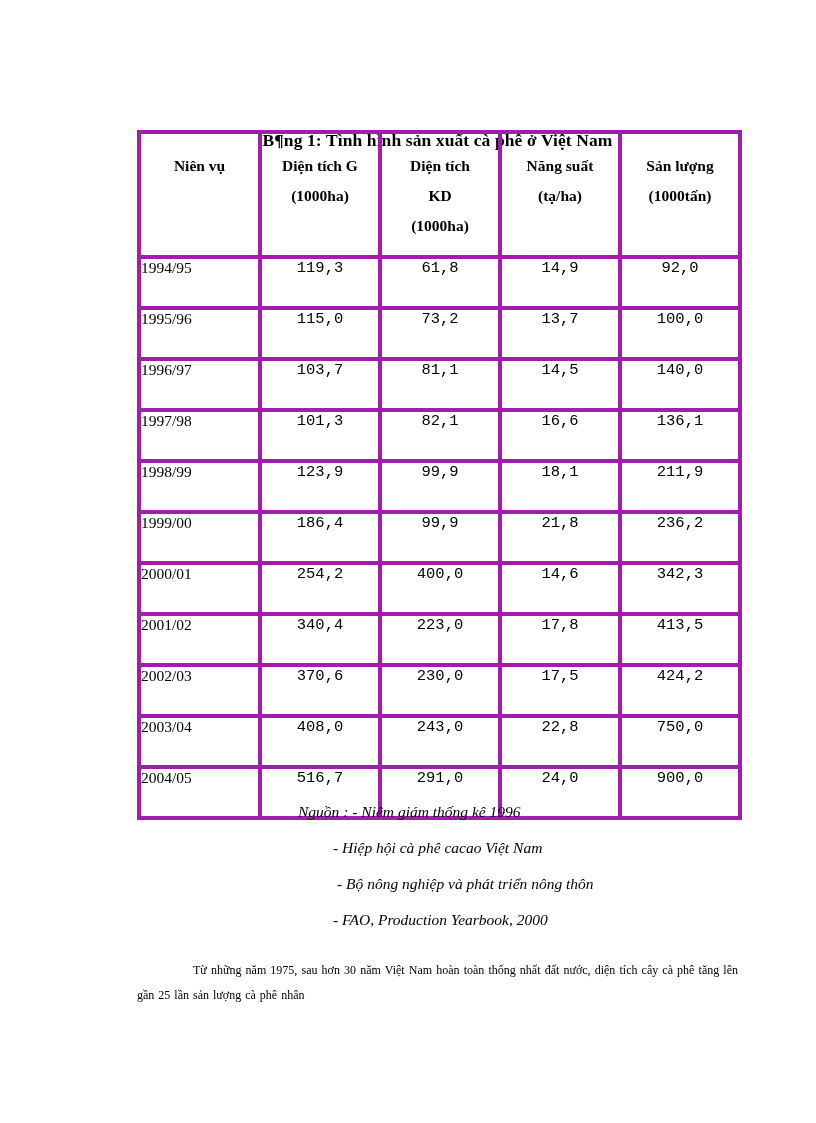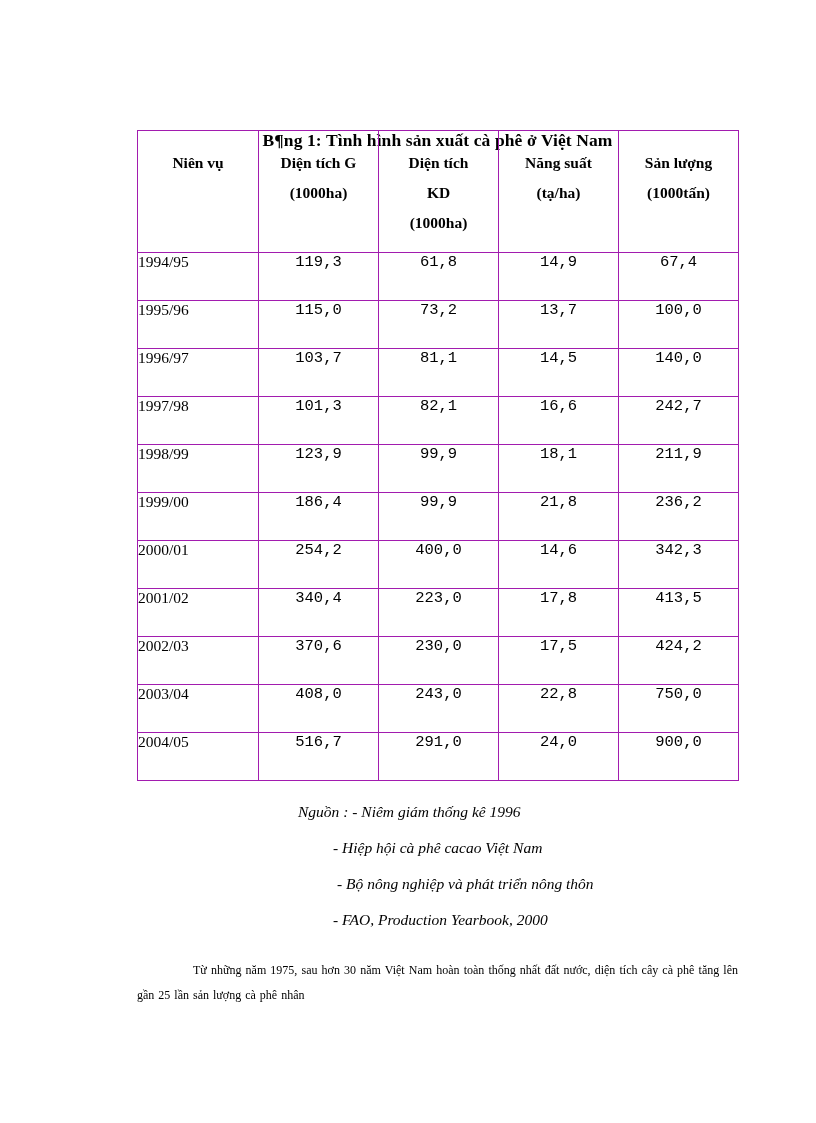--- a/index.html
+++ b/index.html
@@ -45,21 +45,21 @@
     top: 130px;
     width: 601px;
   }
   table.data-table {
     border-collapse: collapse;
     width: 601px;
     table-layout: fixed;
   }
   table.data-table td,
   table.data-table th {
-    border: 1px solid #a21caf;
+    border: 4px solid #a21caf;
     padding: 0;
     vertical-align: top;
     font-size: 15.5px;
   }
   
   col.c1 { width: 121px; }
   col.c2 { width: 120px; }
   col.c3 { width: 120px; }
   col.c4 { width: 120px; }
   col.c5 { width: 120px; }
@@ -174,42 +174,42 @@
             </div>
           </th>
         </tr>
       </thead>
       <tbody id="table-body">
           <tr>
             <td class="col-year">1994/95</td>
             <td class="col-num">119,3</td>
             <td class="col-num">61,8</td>
             <td class="col-num">14,9</td>
-            <td class="col-num">67,4</td>
+            <td class="col-num">92,0</td>
           </tr>
           <tr>
             <td class="col-year">1995/96</td>
             <td class="col-num">115,0</td>
             <td class="col-num">73,2</td>
             <td class="col-num">13,7</td>
             <td class="col-num">100,0</td>
           </tr>
           <tr>
             <td class="col-year">1996/97</td>
             <td class="col-num">103,7</td>
             <td class="col-num">81,1</td>
             <td class="col-num">14,5</td>
             <td class="col-num">140,0</td>
           </tr>
           <tr>
             <td class="col-year">1997/98</td>
             <td class="col-num">101,3</td>
             <td class="col-num">82,1</td>
             <td class="col-num">16,6</td>
-            <td class="col-num">242,7</td>
+            <td class="col-num">136,1</td>
           </tr>
           <tr>
             <td class="col-year">1998/99</td>
             <td class="col-num">123,9</td>
             <td class="col-num">99,9</td>
             <td class="col-num">18,1</td>
             <td class="col-num">211,9</td>
           </tr>
           <tr>
             <td class="col-year">1999/00</td>

